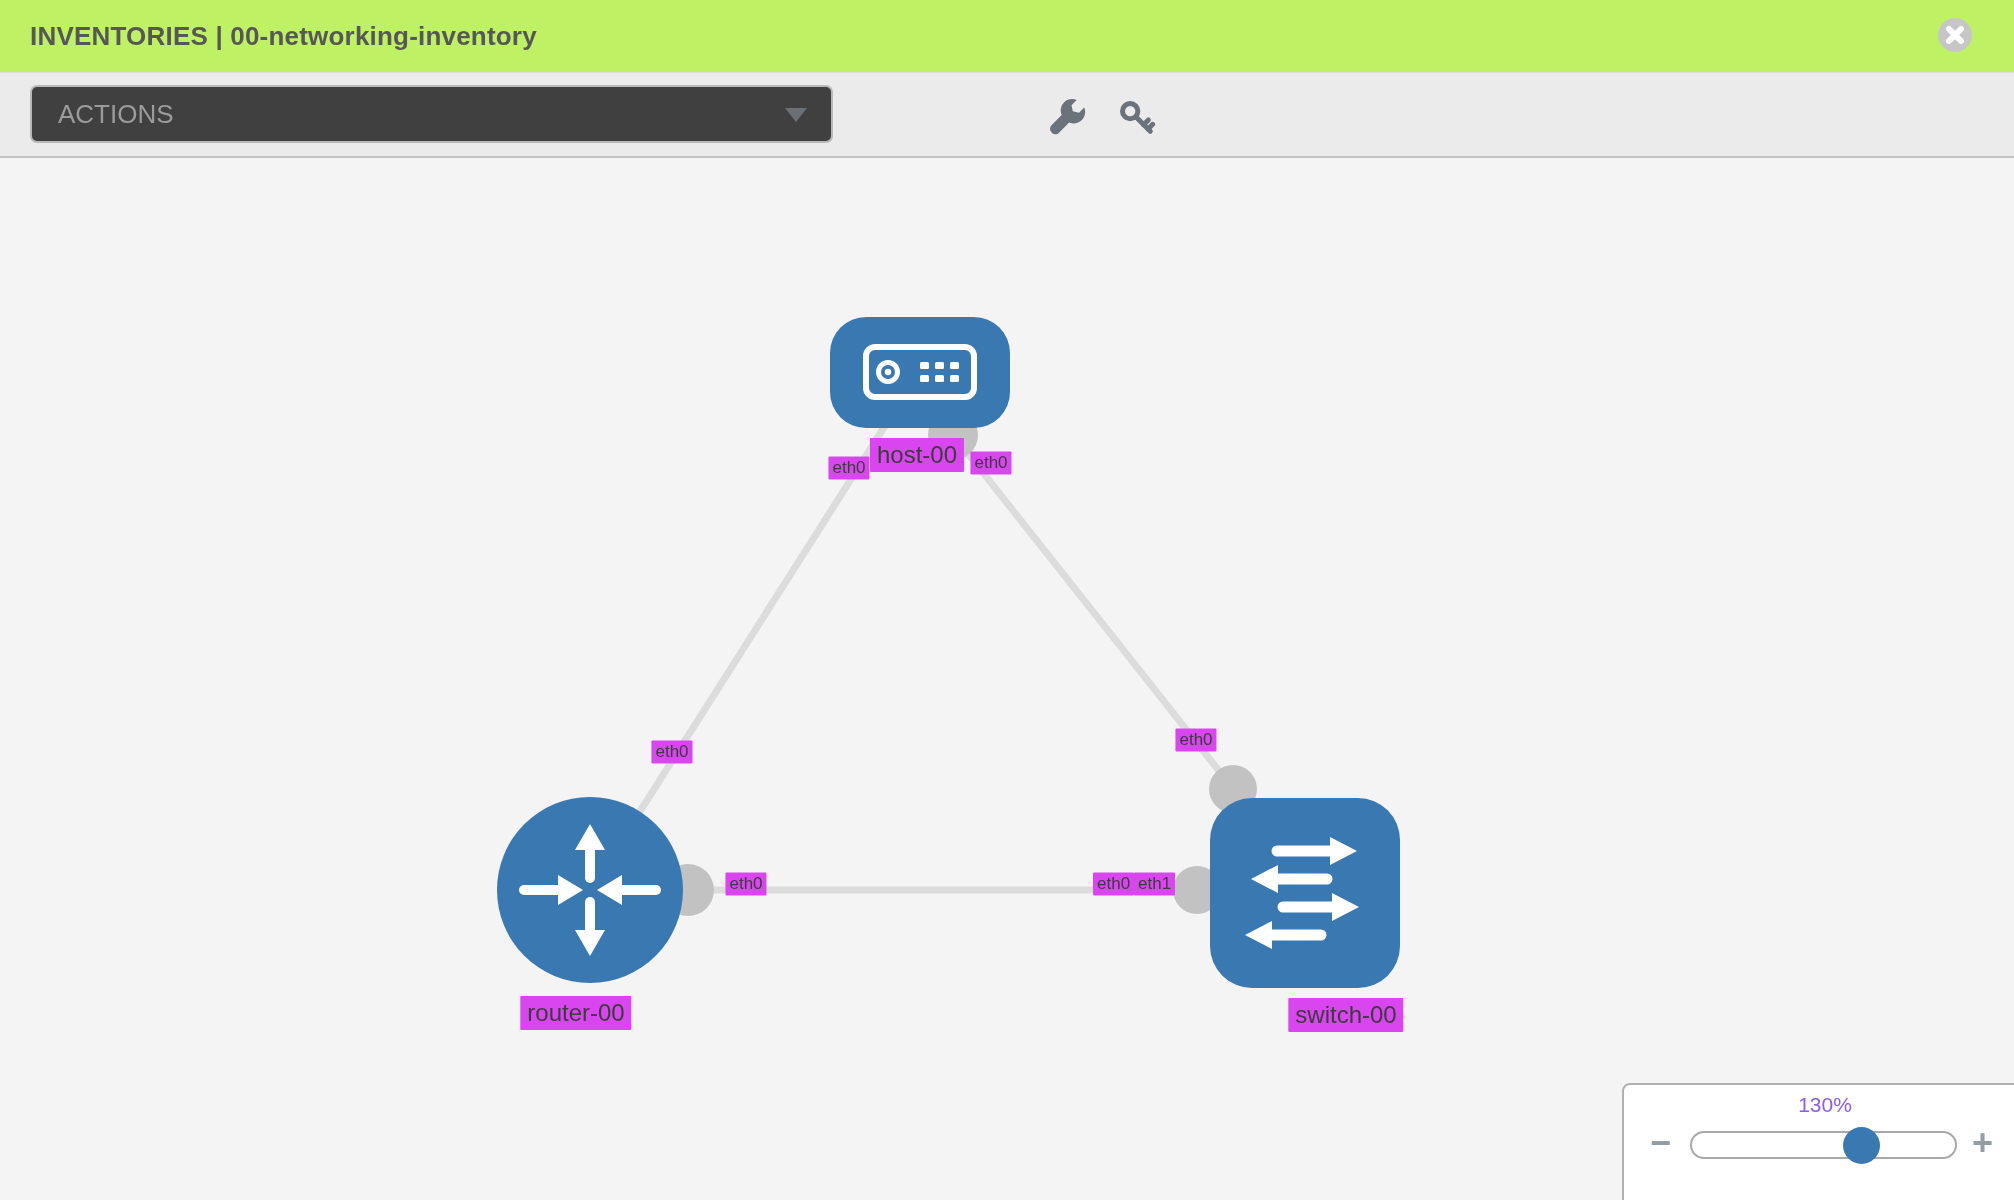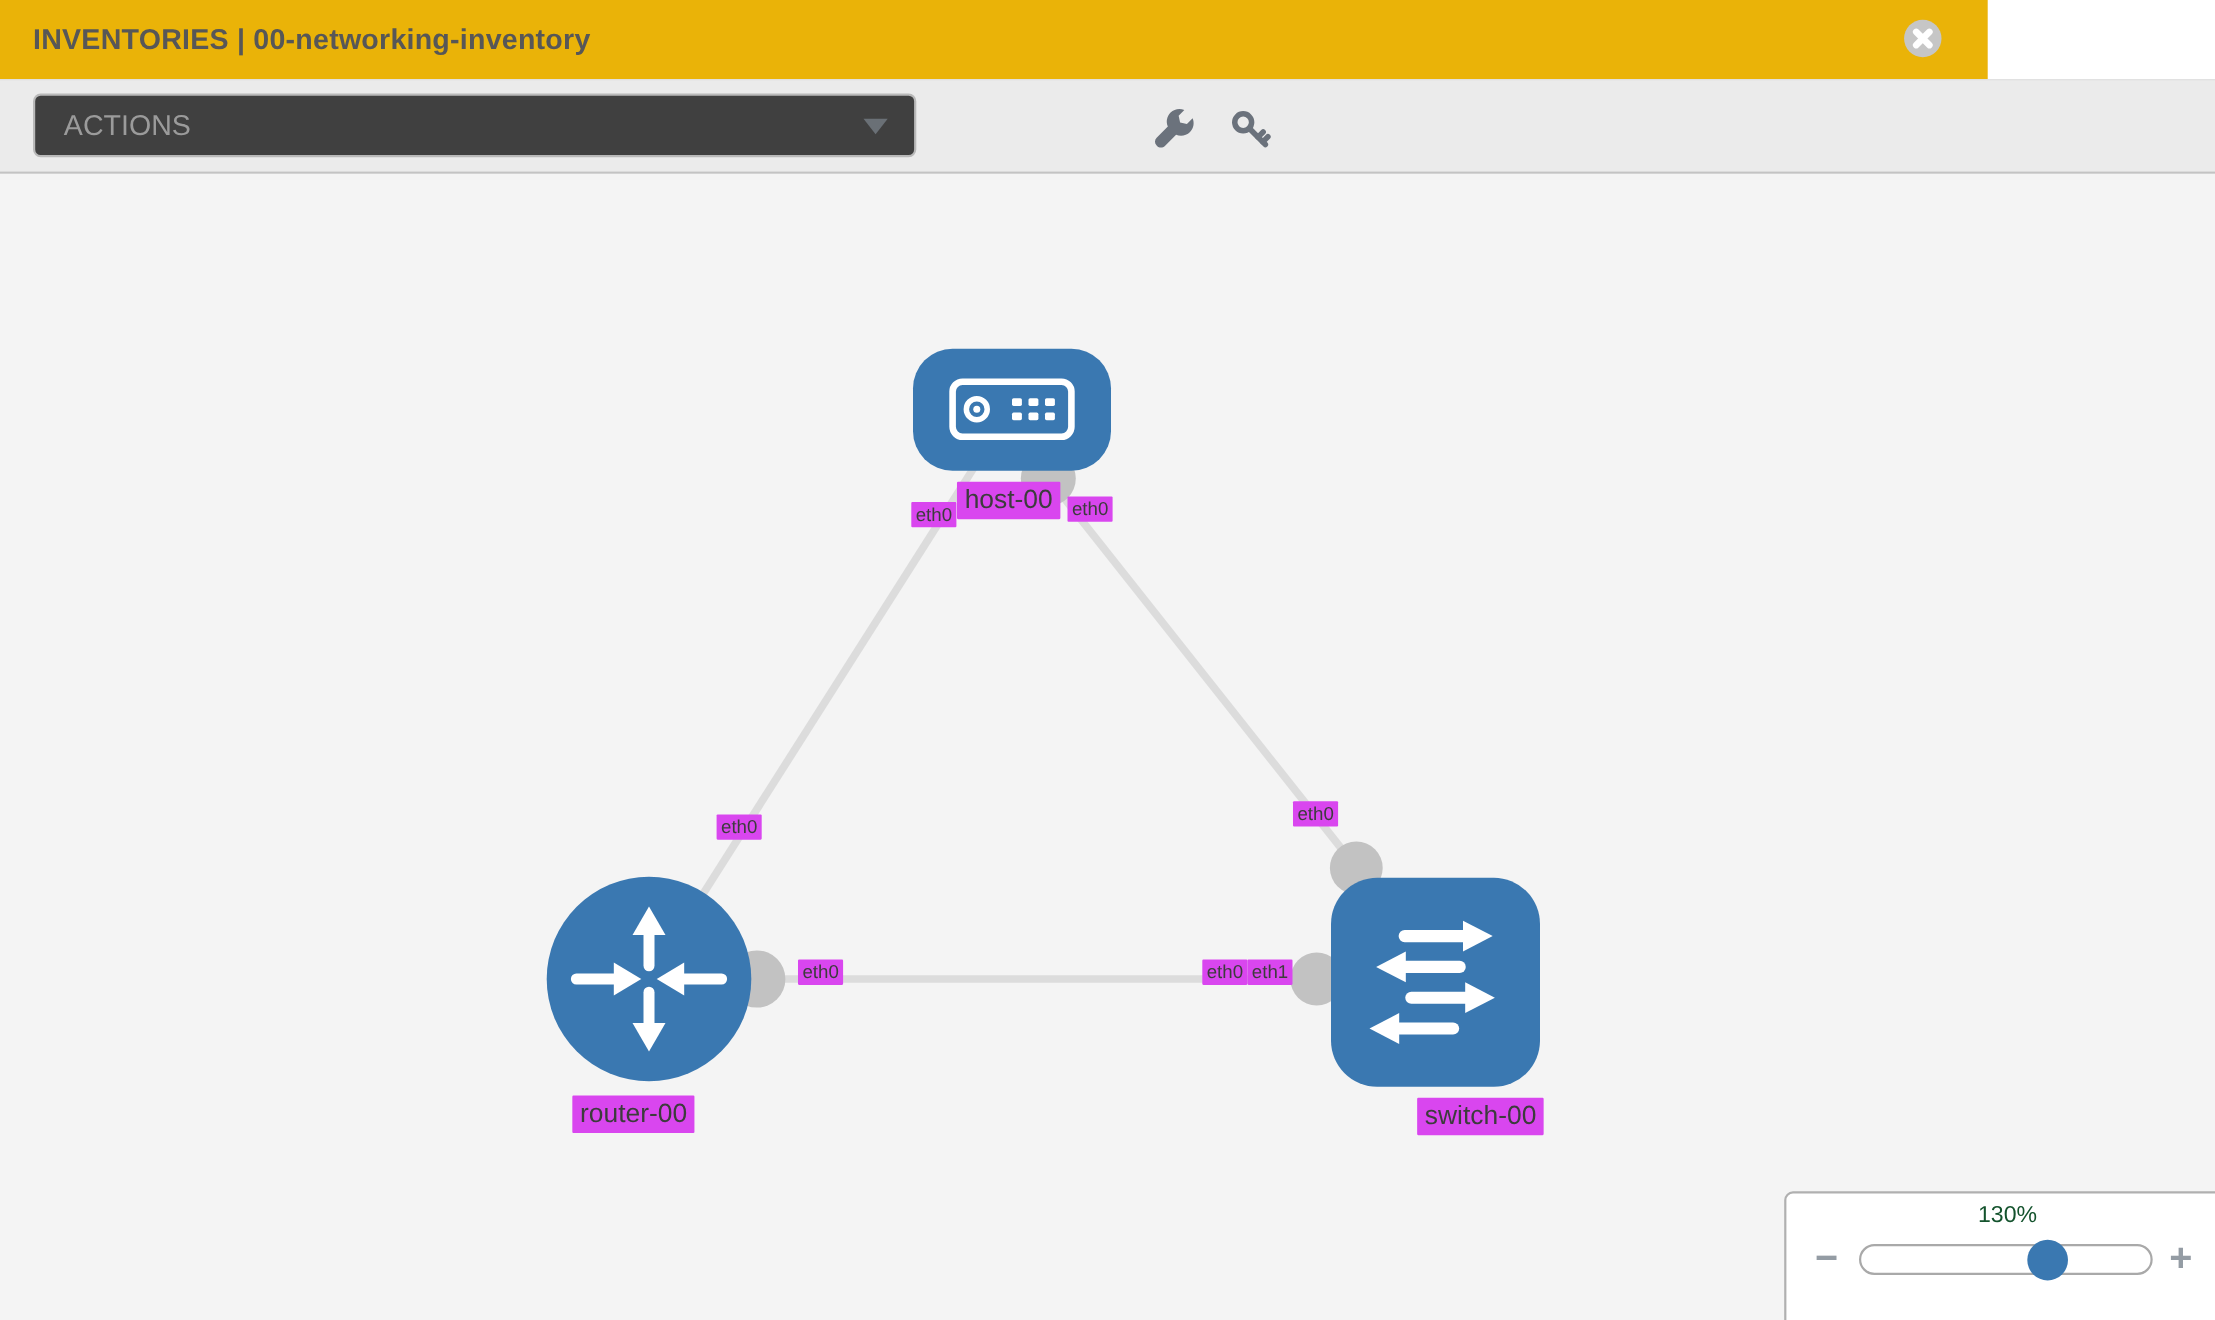--- a/index.html
+++ b/index.html
@@ -2,21 +2,21 @@
 <html><head>
 <meta charset="utf-8">
 <style>
   html,body{margin:0;padding:0;}
   body{
     width:2014px;height:1200px;overflow:hidden;position:relative;
     background:#ffffff;font-family:"Liberation Sans",sans-serif;
     -webkit-font-smoothing:antialiased;
   }
   
-  .header{position:absolute;left:0;top:0;width:1807px;height:72px;background:#eab308;}
+  .header{position:absolute;left:0;top:0;width:2014px;height:72px;background:#bef264;}
   .page-title{
     position:absolute;left:30px;top:50%;transform:translateY(-50%);
     font-size:26px;font-weight:bold;color:#575757;letter-spacing:.2px;white-space:nowrap;
   }
   .close-btn{position:absolute;right:40px;top:16px;width:38px;height:38px;cursor:pointer;}
   
   .toolbar{
     position:absolute;left:0;top:72px;width:2014px;height:86px;
     background:#ebebeb;border-top:1px solid #dedede;border-bottom:2px solid #c3c3c3;
     box-sizing:border-box;
@@ -54,21 +54,21 @@
   .chip.node-label{font-size:24px;padding:2px 7px;}
   .chip.if-label{font-size:17px;padding:1px 4px;}
   
   .zoom-panel{
     position:absolute;left:1622px;top:1083px;width:430px;height:150px;
     background:#ffffff;border:2px solid #b0b0b0;border-radius:8px;
     box-sizing:border-box;z-index:5;
   }
   .zoom-level{
     position:absolute;left:201px;top:8px;transform:translateX(-50%);
-    font-size:21px;color:#14532d;
+    font-size:21px;color:#8b5cf6;
   }
   .zoom-minus,.zoom-plus{
     position:absolute;top:40px;font-size:36px;font-weight:900;color:#949ca4;
     cursor:pointer;line-height:1;
   }
   .zoom-minus{left:26px;}
   .zoom-plus{left:348px;}
   .zoom-track{
     position:absolute;left:66px;top:46px;width:267px;height:28px;
     background:#ffffff;border:2px solid #a9a9a9;border-radius:15px;

